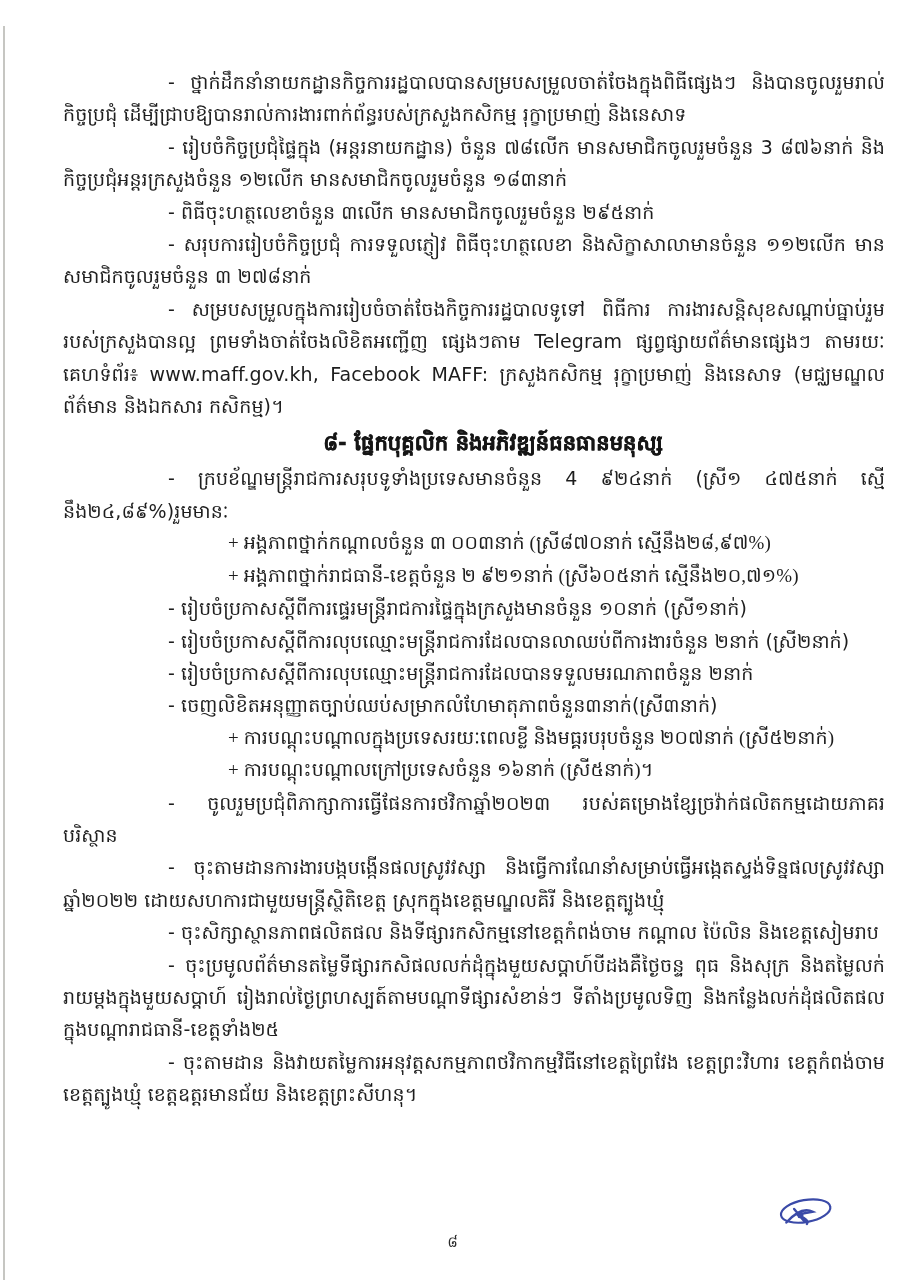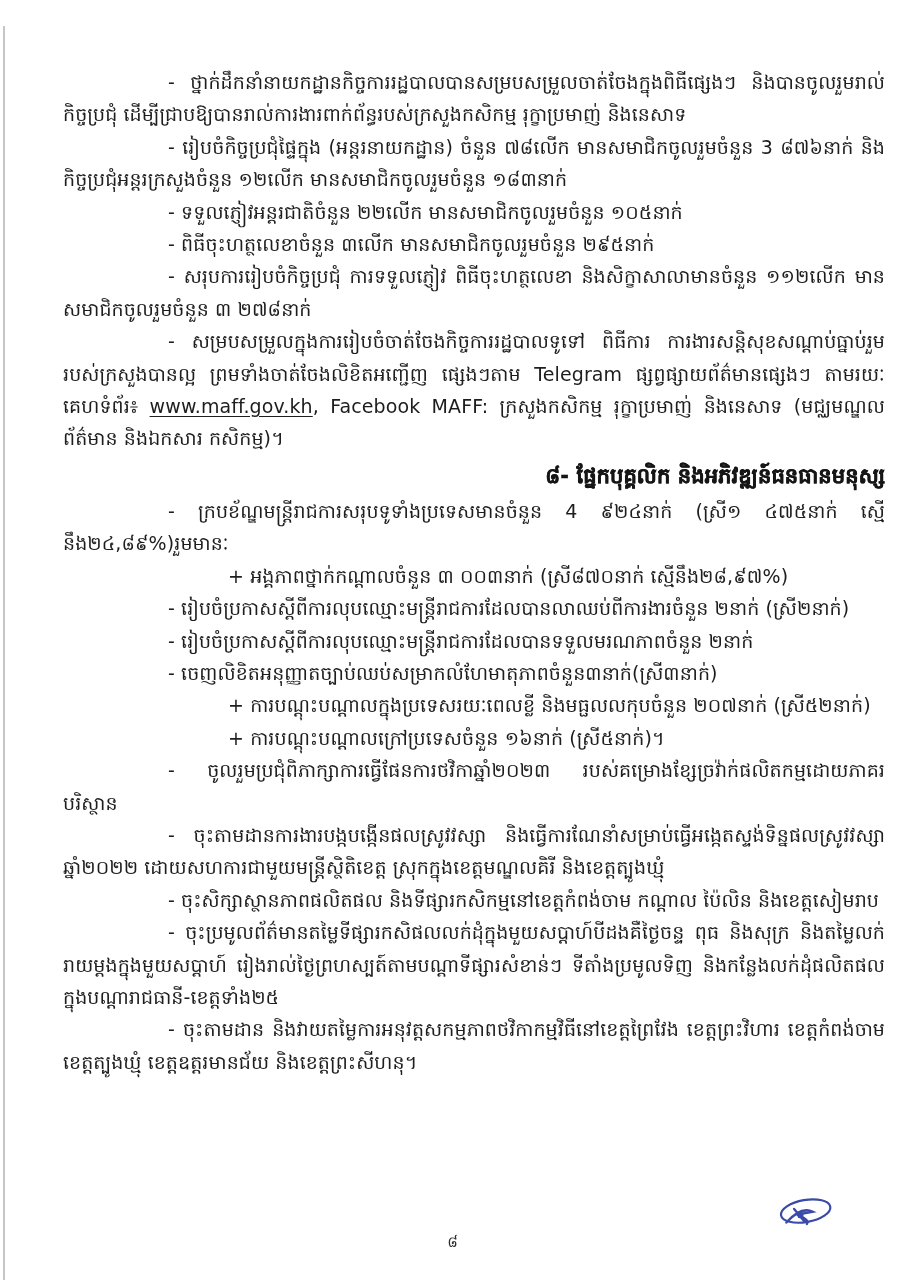--- a/index.html
+++ b/index.html
@@ -17,34 +17,33 @@
   }
   .content{
     position:absolute;left:63px;right:20px;top:66px;
     text-align:justify;
     font-size:19px;
     line-height:32.4px;
     letter-spacing:.1px;
   }
   .content p{margin:0;}
   .item.dash{text-indent:105px;}
-  .item.plus{text-indent:165px;}
+  .item.plus{text-indent:165px;font-family:Liberation Serif, serif;}
   h2.section-heading{
     margin:3px 0 1px 0;
     font-size:21px;
     line-height:36px;
     font-weight:bold;
     text-indent:38px;
     color:#161616;
-    text-align:right;
+    text-align:center;
     -webkit-text-stroke:.4px #161616;
   }
   .weblink{
     color:#1d1d1d;
-    text-decoration:underline;
     text-underline-offset:3px;
     cursor:pointer;
   }
   .signature{
     position:absolute;
     right:68px;top:1193px;
     width:62px;height:46px;
   }
   .page-number{
     position:absolute;
@@ -55,31 +54,32 @@
   }
 </style>
 </head>
 <body>
 
 <div class="scan-edge"></div>
 
 <div class="content" id="content">
     <p class="item dash">- ថ្នាក់ដឹកនាំនាយកដ្ឋានកិច្ចការរដ្ឋបាលបានសម្របសម្រួលចាត់ចែងក្នុងពិធីផ្សេងៗ  និងបានចូលរួមរាល់កិច្ចប្រជុំ ដើម្បីជ្រាបឱ្យបានរាល់ការងារពាក់ព័ន្ធរបស់ក្រសួងកសិកម្ម រុក្ខាប្រមាញ់ និងនេសាទ</p>
     <p class="item dash">- រៀបចំកិច្ចប្រជុំផ្ទៃក្នុង (អន្តរនាយកដ្ឋាន) ចំនួន ៧៨លើក មានសមាជិកចូលរួមចំនួន 3 ៨៧៦នាក់ និងកិច្ចប្រជុំអន្តរក្រសួងចំនួន ១២លើក មានសមាជិកចូលរួមចំនួន ១៨៣នាក់</p>
-    <p class="item dash">- ទទួលភ្ញៀវអន្តរជាតិចំនួន ២២លើក មានសមាជិកចូលរួមចំនួន ១០៥នាក់</p>
     <p class="item dash">- ពិធីចុះហត្ថលេខាចំនួន ៣លើក មានសមាជិកចូលរួមចំនួន ២៩៥នាក់</p>
     <p class="item dash">- សរុបការរៀបចំកិច្ចប្រជុំ ការទទួលភ្ញៀវ ពិធីចុះហត្ថលេខា និងសិក្ខាសាលាមានចំនួន ១១២លើក មានសមាជិកចូលរួមចំនួន ៣ ២៧៨នាក់</p>
     <p class="item dash"><span>- សម្របសម្រួលក្នុងការរៀបចំចាត់ចែងកិច្ចការរដ្ឋបាលទូទៅ  ពិធីការ  ការងារសន្តិសុខសណ្តាប់ធ្នាប់រួមរបស់ក្រសួងបានល្អ ព្រមទាំងចាត់ចែងលិខិតអញ្ជើញ ផ្សេងៗតាម Telegram ផ្សព្វផ្សាយព័ត៌មានផ្សេងៗ តាមរយៈគេហទំព័រ៖ </span><a class="weblink">www.maff.gov.kh</a><span>, Facebook MAFF: ក្រសួងកសិកម្ម រុក្ខាប្រមាញ់ និងនេសាទ (មជ្ឈមណ្ឌលព័ត៌មាន និងឯកសារ កសិកម្ម)។</span></p>
     <h2 class="section-heading">៨- ផ្នែកបុគ្គលិក និងអភិវឌ្ឍន៍ធនធានមនុស្ស</h2>
     <p class="item dash">- ក្របខ័ណ្ឌមន្ត្រីរាជការសរុបទូទាំងប្រទេសមានចំនួន 4 ៩២៤នាក់ (ស្រី១ ៤៧៥នាក់  ស្មើនឹង២៤,៨៩%)រួមមានៈ</p>
     <p class="item plus">+ អង្គភាពថ្នាក់កណ្តាលចំនួន ៣ ០០៣នាក់ (ស្រី៨៧០នាក់ ស្មើនឹង២៨,៩៧%)</p>
+    <p class="item plus">+ អង្គភាពថ្នាក់រាជធានី-ខេត្តចំនួន ២ ៩២១នាក់ (ស្រី៦០៥នាក់ ស្មើនឹង២០,៧១%)</p>
+    <p class="item dash">- រៀបចំប្រកាសស្តីពីការផ្ទេរមន្ត្រីរាជការផ្ទៃក្នុងក្រសួងមានចំនួន ១០នាក់ (ស្រី១នាក់)</p>
     <p class="item dash">- រៀបចំប្រកាសស្តីពីការលុបឈ្មោះមន្ត្រីរាជការដែលបានលាឈប់ពីការងារចំនួន ២នាក់ (ស្រី២នាក់)</p>
     <p class="item dash">- រៀបចំប្រកាសស្តីពីការលុបឈ្មោះមន្ត្រីរាជការដែលបានទទួលមរណភាពចំនួន ២នាក់</p>
     <p class="item dash">- ចេញលិខិតអនុញ្ញាតច្បាប់ឈប់សម្រាកលំហែមាតុភាពចំនួន៣នាក់(ស្រី៣នាក់)</p>
-    <p class="item plus">+ ការបណ្តុះបណ្តាលក្នុងប្រទេសរយៈពេលខ្លី និងមធ្ផលលកុបចំនួន ២០៧នាក់ (ស្រី៥២នាក់)</p>
+    <p class="item plus">+ ការបណ្តុះបណ្តាលក្នុងប្រទេសរយៈពេលខ្លី និងមធ្គរបរុបចំនួន ២០៧នាក់ (ស្រី៥២នាក់)</p>
     <p class="item plus">+ ការបណ្តុះបណ្តាលក្រៅប្រទេសចំនួន ១៦នាក់ (ស្រី៥នាក់)។</p>
     <p class="item dash">- ចូលរួមប្រជុំពិភាក្សាការធ្វើផែនការថវិកាឆ្នាំ២០២៣ របស់គម្រោងខ្សែច្រវ៉ាក់ផលិតកម្មដោយភាគរបរិស្ថាន</p>
     <p class="item dash">- ចុះតាមដានការងារបង្កបង្កើនផលស្រូវវស្សា   និងធ្វើការណែនាំសម្រាប់ធ្វើអង្កេតស្ទង់ទិន្នផលស្រូវវស្សាឆ្នាំ២០២២ ដោយសហការជាមួយមន្ត្រីស្ថិតិខេត្ត ស្រុកក្នុងខេត្តមណ្ឌលគិរី និងខេត្តត្បូងឃ្មុំ</p>
     <p class="item dash">- ចុះសិក្សាស្ថានភាពផលិតផល និងទីផ្សារកសិកម្មនៅខេត្តកំពង់ចាម កណ្តាល ប៉ៃលិន និងខេត្តសៀមរាប</p>
     <p class="item dash">- ចុះប្រមូលព័ត៌មានតម្លៃទីផ្សារកសិផលលក់ដុំក្នុងមួយសប្តាហ៍បីដងគឺថ្ងៃចន្ទ ពុធ និងសុក្រ និងតម្លៃលក់រាយម្តងក្នុងមួយសប្តាហ៍  រៀងរាល់ថ្ងៃព្រហស្បត៍តាមបណ្តាទីផ្សារសំខាន់ៗ  ទីតាំងប្រមូលទិញ  និងកន្លែងលក់ដុំផលិតផលក្នុងបណ្តារាជធានី-ខេត្តទាំង២៥</p>
     <p class="item dash">- ចុះតាមដាន និងវាយតម្លៃការអនុវត្តសកម្មភាពថវិកាកម្មវិធីនៅខេត្តព្រៃវែង ខេត្តព្រះវិហារ ខេត្តកំពង់ចាមខេត្តត្បូងឃ្មុំ ខេត្តឧត្តរមានជ័យ និងខេត្តព្រះសីហនុ។</p>
   </div>
 
 <div class="signature">
   <svg width="62" height="46" viewBox="0 0 62 46" xmlns="http://www.w3.org/2000/svg">

